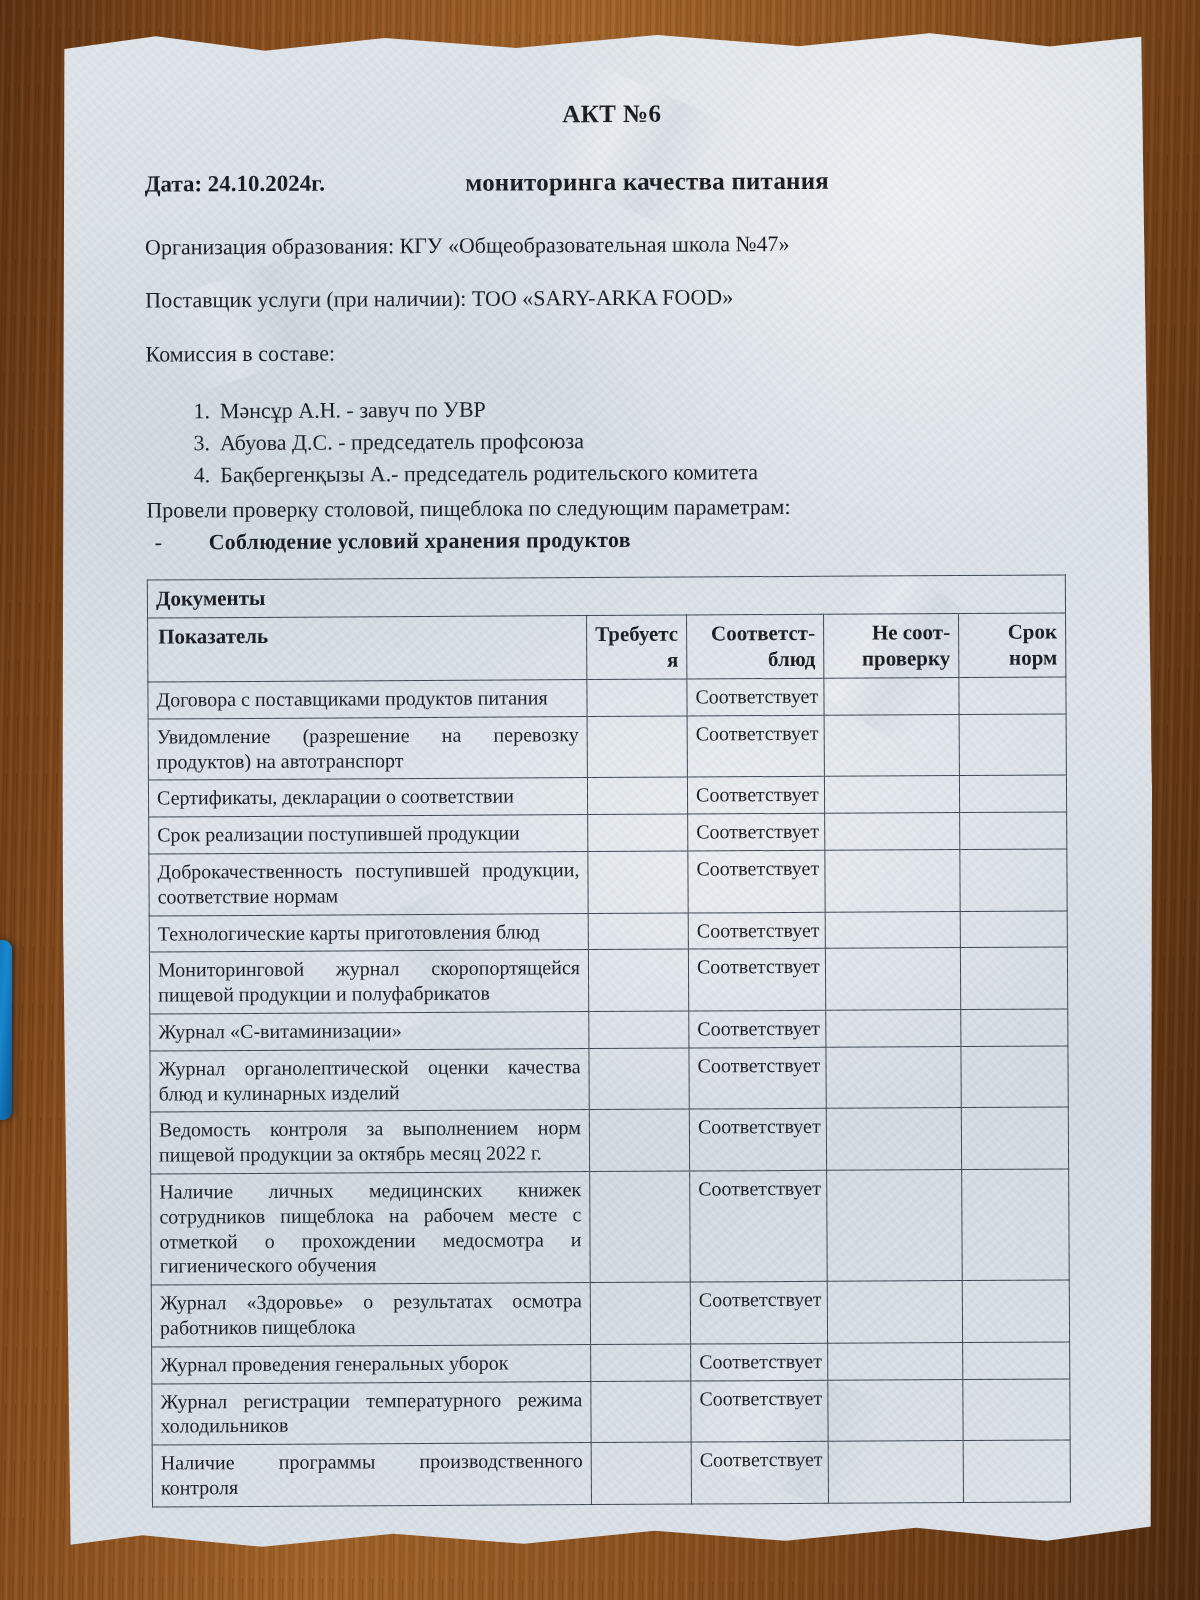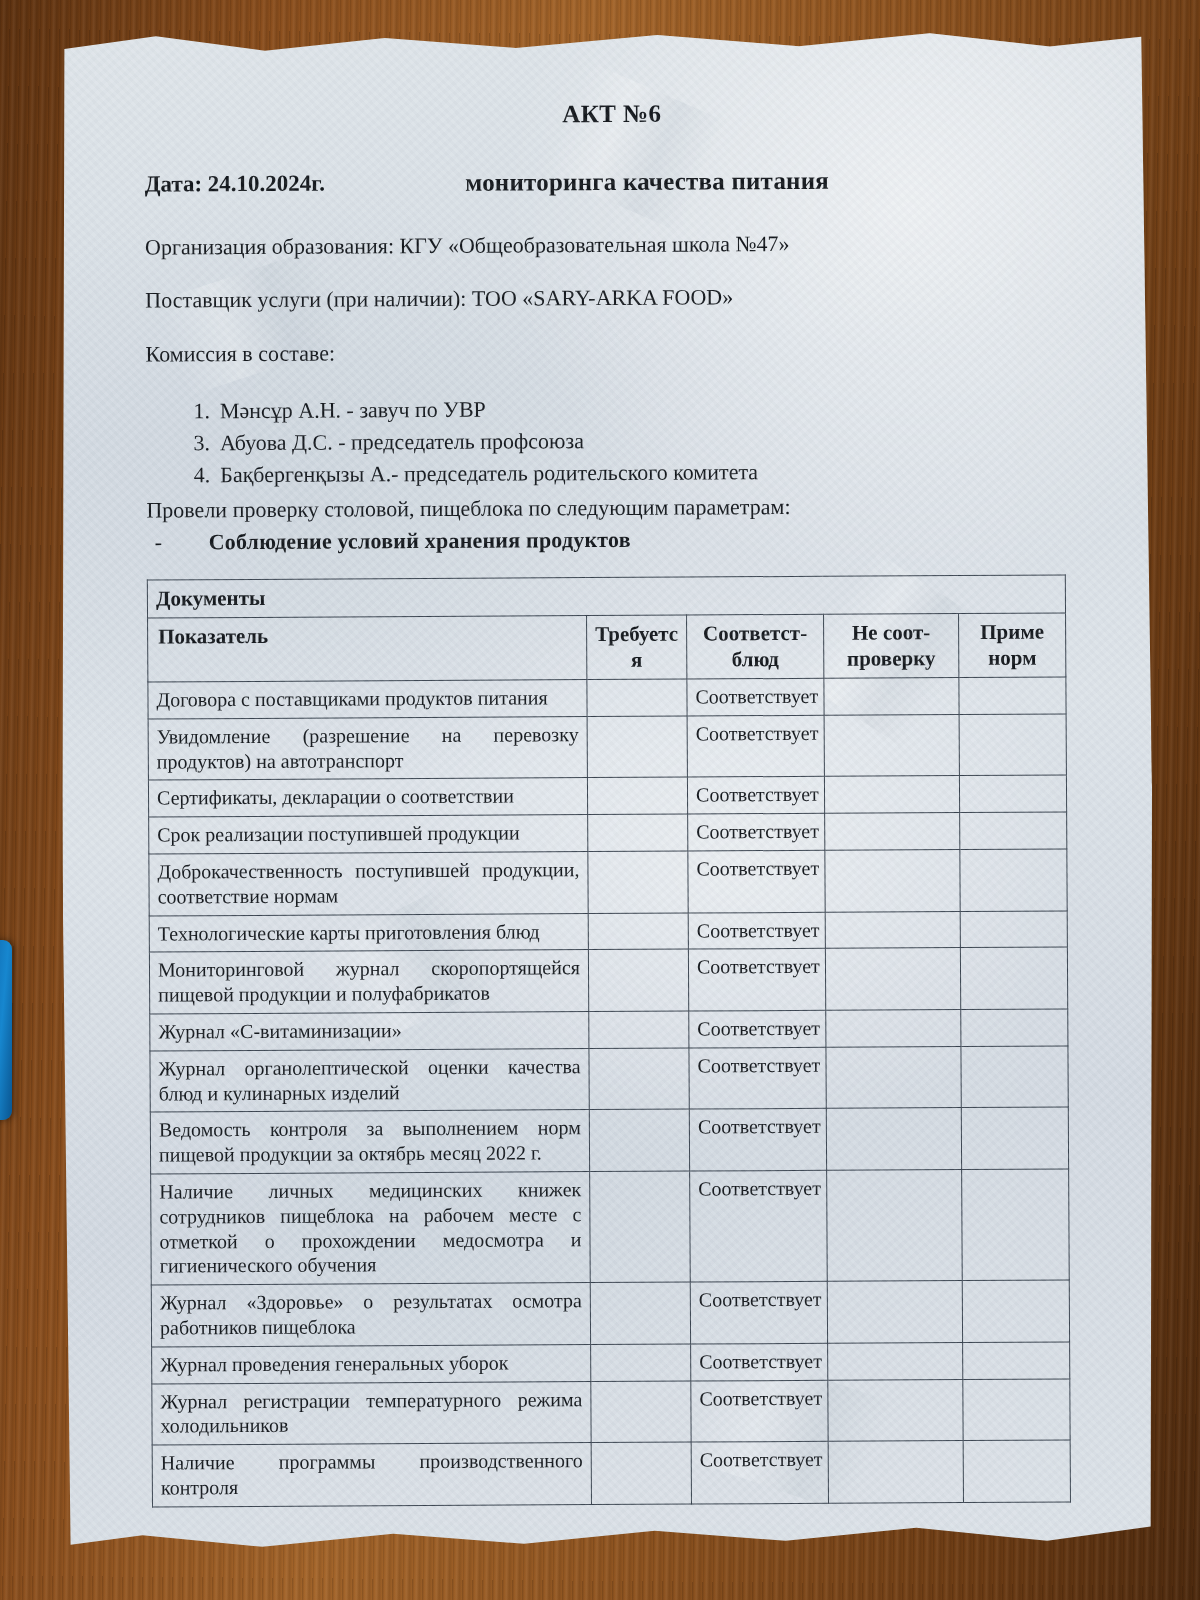--- a/index.html
+++ b/index.html
@@ -177,21 +177,21 @@
   }
   th.group-head {
     text-align: left;
     font-weight: bold;
     font-size: 21px;
     padding: 8px 8px 9px 10px;
   }
   th.col-head {
     font-weight: bold;
     font-size: 21px;
-    text-align: center;
+    text-align: right;
     vertical-align: top;
     padding: 7px 4px 10px 4px;
   }
   th.col-head.left {
     text-align: left;
     padding-left: 10px;
   }
   td.param {
     text-align: justify;
     text-align-last: left;
@@ -282,21 +282,21 @@
           </th>
           <th class="col-head">
             <span>Соответст-</span><br>
             <span>блюд</span>
           </th>
           <th class="col-head">
             <span>Не соот-</span><br>
             <span>проверку</span>
           </th>
           <th class="col-head">
-            <span>Приме</span><br>
+            <span>Срок</span><br>
             <span>норм</span>
           </th>
         </tr>
       </thead>
       <tbody id="table-body">
           <tr>
             <td class="param">Договора с поставщиками продуктов питания</td>
             <td class="mark blank"></td>
             <td class="mark">Соответствует</td>
             <td class="mark blank"></td>

